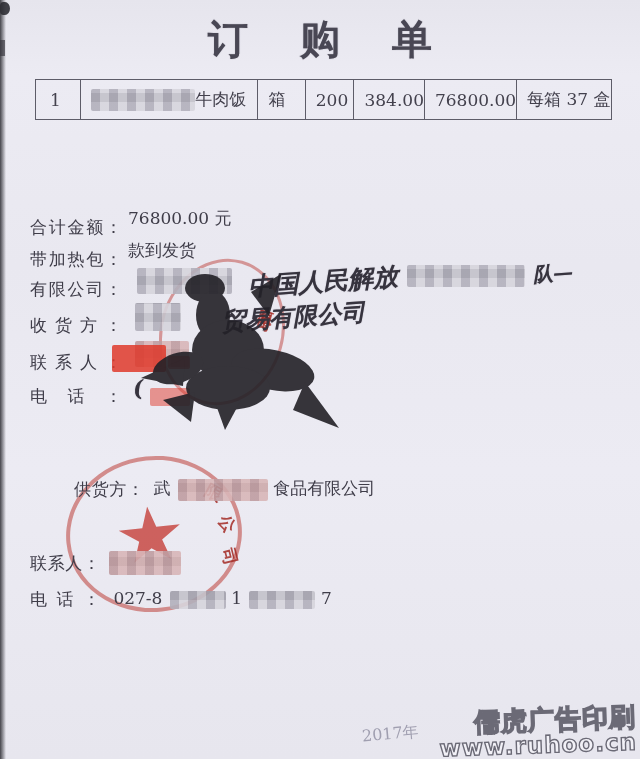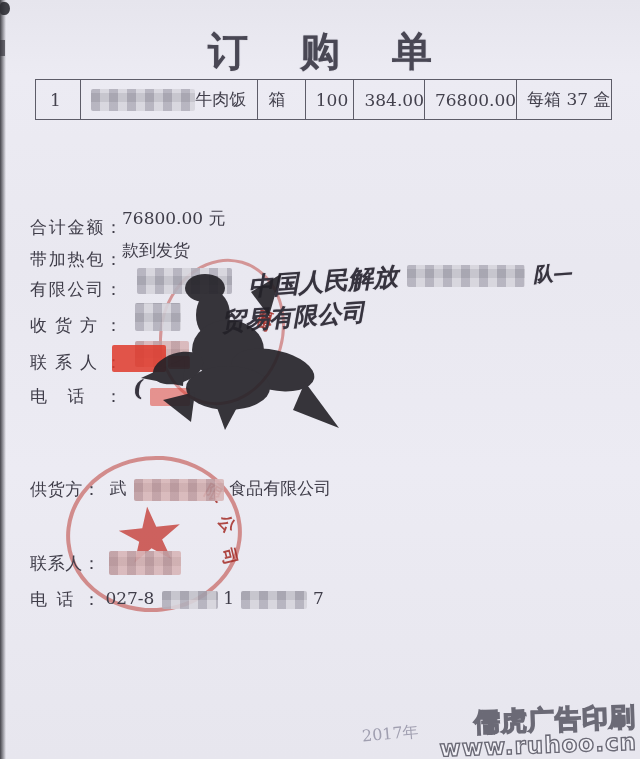--- a/index.html
+++ b/index.html
@@ -8,37 +8,37 @@
     background:linear-gradient(180deg,#e6e5ed 0%,#ecebf3 10%,#e9e8f0 35%,#ecebf3 62%,#e7e6ee 100%);
     font-family:"DejaVu Serif","Liberation Serif",serif;
     color:#3f3d49;
   }
   
   .edge-strip{position:absolute;left:0;top:0;width:6px;height:759px;
     background:linear-gradient(90deg,rgba(28,28,34,.8),rgba(28,28,34,0));z-index:11;}
   .spot1{position:absolute;left:0;top:2px;width:10px;height:13px;background:#2e2d34;border-radius:40% 60% 60% 40%;opacity:.9;z-index:11;}
   .spot2{position:absolute;left:0;top:40px;width:5px;height:16px;background:#3a3942;opacity:.7;z-index:11;}
   
-  .title{position:absolute;left:0;top:24px;width:640px;text-align:center;
+  .title{position:absolute;left:0;top:12px;width:640px;text-align:center;
     font-size:40px;font-weight:700;letter-spacing:52px;padding-left:52px;box-sizing:border-box;
     color:#494754;text-shadow:0 0 1px rgba(70,68,82,.5);}
   
   table.order{position:absolute;left:35px;top:79px;width:577px;border-collapse:collapse;
     font-size:17px;color:#43414d;}
   table.order th,table.order td{border:1.5px solid #5d5c68;font-weight:400;
     text-align:left;padding:0 0 0 10px;white-space:nowrap;overflow:hidden;}
   table.order tr.hdr{height:37px;}
   table.order tr.r1,table.order tr.r2{height:40px;}
   .c-no{width:50px;}.c-name{width:180px;}.c-unit{width:52px;}.c-qty{width:50px;}
   .c-price{width:70px;}.c-amt{width:80px;}.c-rem{width:95px;}
   
   .line{position:absolute;left:30px;font-size:17px;white-space:nowrap;z-index:3;}
   .lab{display:inline-block;width:92px;text-align:justify;text-align-last:justify;vertical-align:middle;margin-top:17px;}
   .lab2{display:inline-block;width:70px;text-align:justify;text-align-last:justify;vertical-align:middle;}
-  .val{margin-left:0;}
+  .val{margin-left:6px;}
   
   .mosaic{display:inline-block;vertical-align:middle;border-radius:2px;opacity:.9;
     background:
       repeating-linear-gradient(90deg,rgba(120,118,132,.30) 0 9px,rgba(255,255,255,.22) 9px 18px),
       repeating-linear-gradient(0deg,#ccCAD4 0 9px,#b4b2bd 9px 18px);}
   .mosaic.pink{background:
       linear-gradient(rgba(214,122,114,.30),rgba(214,122,114,.30)),
       repeating-linear-gradient(90deg,rgba(120,118,132,.30) 0 9px,rgba(255,255,255,.22) 9px 18px),
       repeating-linear-gradient(0deg,#d0c4cc 0 9px,#bcaeb6 9px 18px);}
   
@@ -92,21 +92,21 @@
         <col class="c-amt">
         <col class="c-rem">
     </colgroup>
     <tbody>
     <tr class="r1">
       <td style="padding-left:14px;">1</td>
       <td>
         <span class="mosaic" style="width:104px;height:22px;"></span><span>牛肉饭</span>
       </td>
       <td>箱</td>
-      <td>100</td>
+      <td>200</td>
       <td>384.00</td>
       <td>76800.00</td>
       <td>每箱 37 盒</td>
     </tr>
   </tbody>
     </table>
 
   <div class="line" style="top:199px;">
     <span class="lab">合计金额：</span><span class="val">76800.00 元</span>
   </div>
@@ -152,33 +152,33 @@
       <ellipse cx="95" cy="118" rx="42" ry="22"></ellipse>
       <ellipse cx="45" cy="98" rx="26" ry="15" transform="rotate(-18 45 98)"></ellipse>
       <polygon points="8,108 52,88 50,116"></polygon>
       <polygon points="160,140 206,158 172,112"></polygon>
       <polygon points="82,132 92,160 108,130"></polygon>
       <polygon points="118,22 148,4 136,46"></polygon>
       <polygon points="30,130 58,152 62,122"></polygon>
     </g>
   </svg>
 
-  <div class="line" style="top:477px;">
+  <div class="line" style="top:477px;margin-left:44px;">
     <span class="lab2">供货方：</span>
     <span style="margin-left:4px;">武</span>
     <span class="mosaic pink" style="width:90px;height:22px;margin-left:2px;"></span>
     <span>食品有限公司</span>
   </div>
   <div class="line" style="top:551px;">
     <span class="lab2">联系人：</span>
     <span class="mosaic pink" style="width:72px;height:24px;margin-left:4px;"></span>
   </div>
   <div class="line" style="top:588px;">
     <span class="lab2">电话：</span>
-    <span style="margin-left:0;">027-8</span>
+    <span style="margin-left:8px;">027-8</span>
     <span class="mosaic" style="width:56px;height:18px;margin-left:2px;"></span>
     <span>1</span>
     <span class="mosaic" style="width:66px;height:18px;margin-left:2px;"></span>
     <span>7</span>
   </div>
 
   <div class="stamp-btm">
     <div class="star"></div>
     <span class="arcch ach1">限</span>
     <span class="arcch ach2">公</span>

